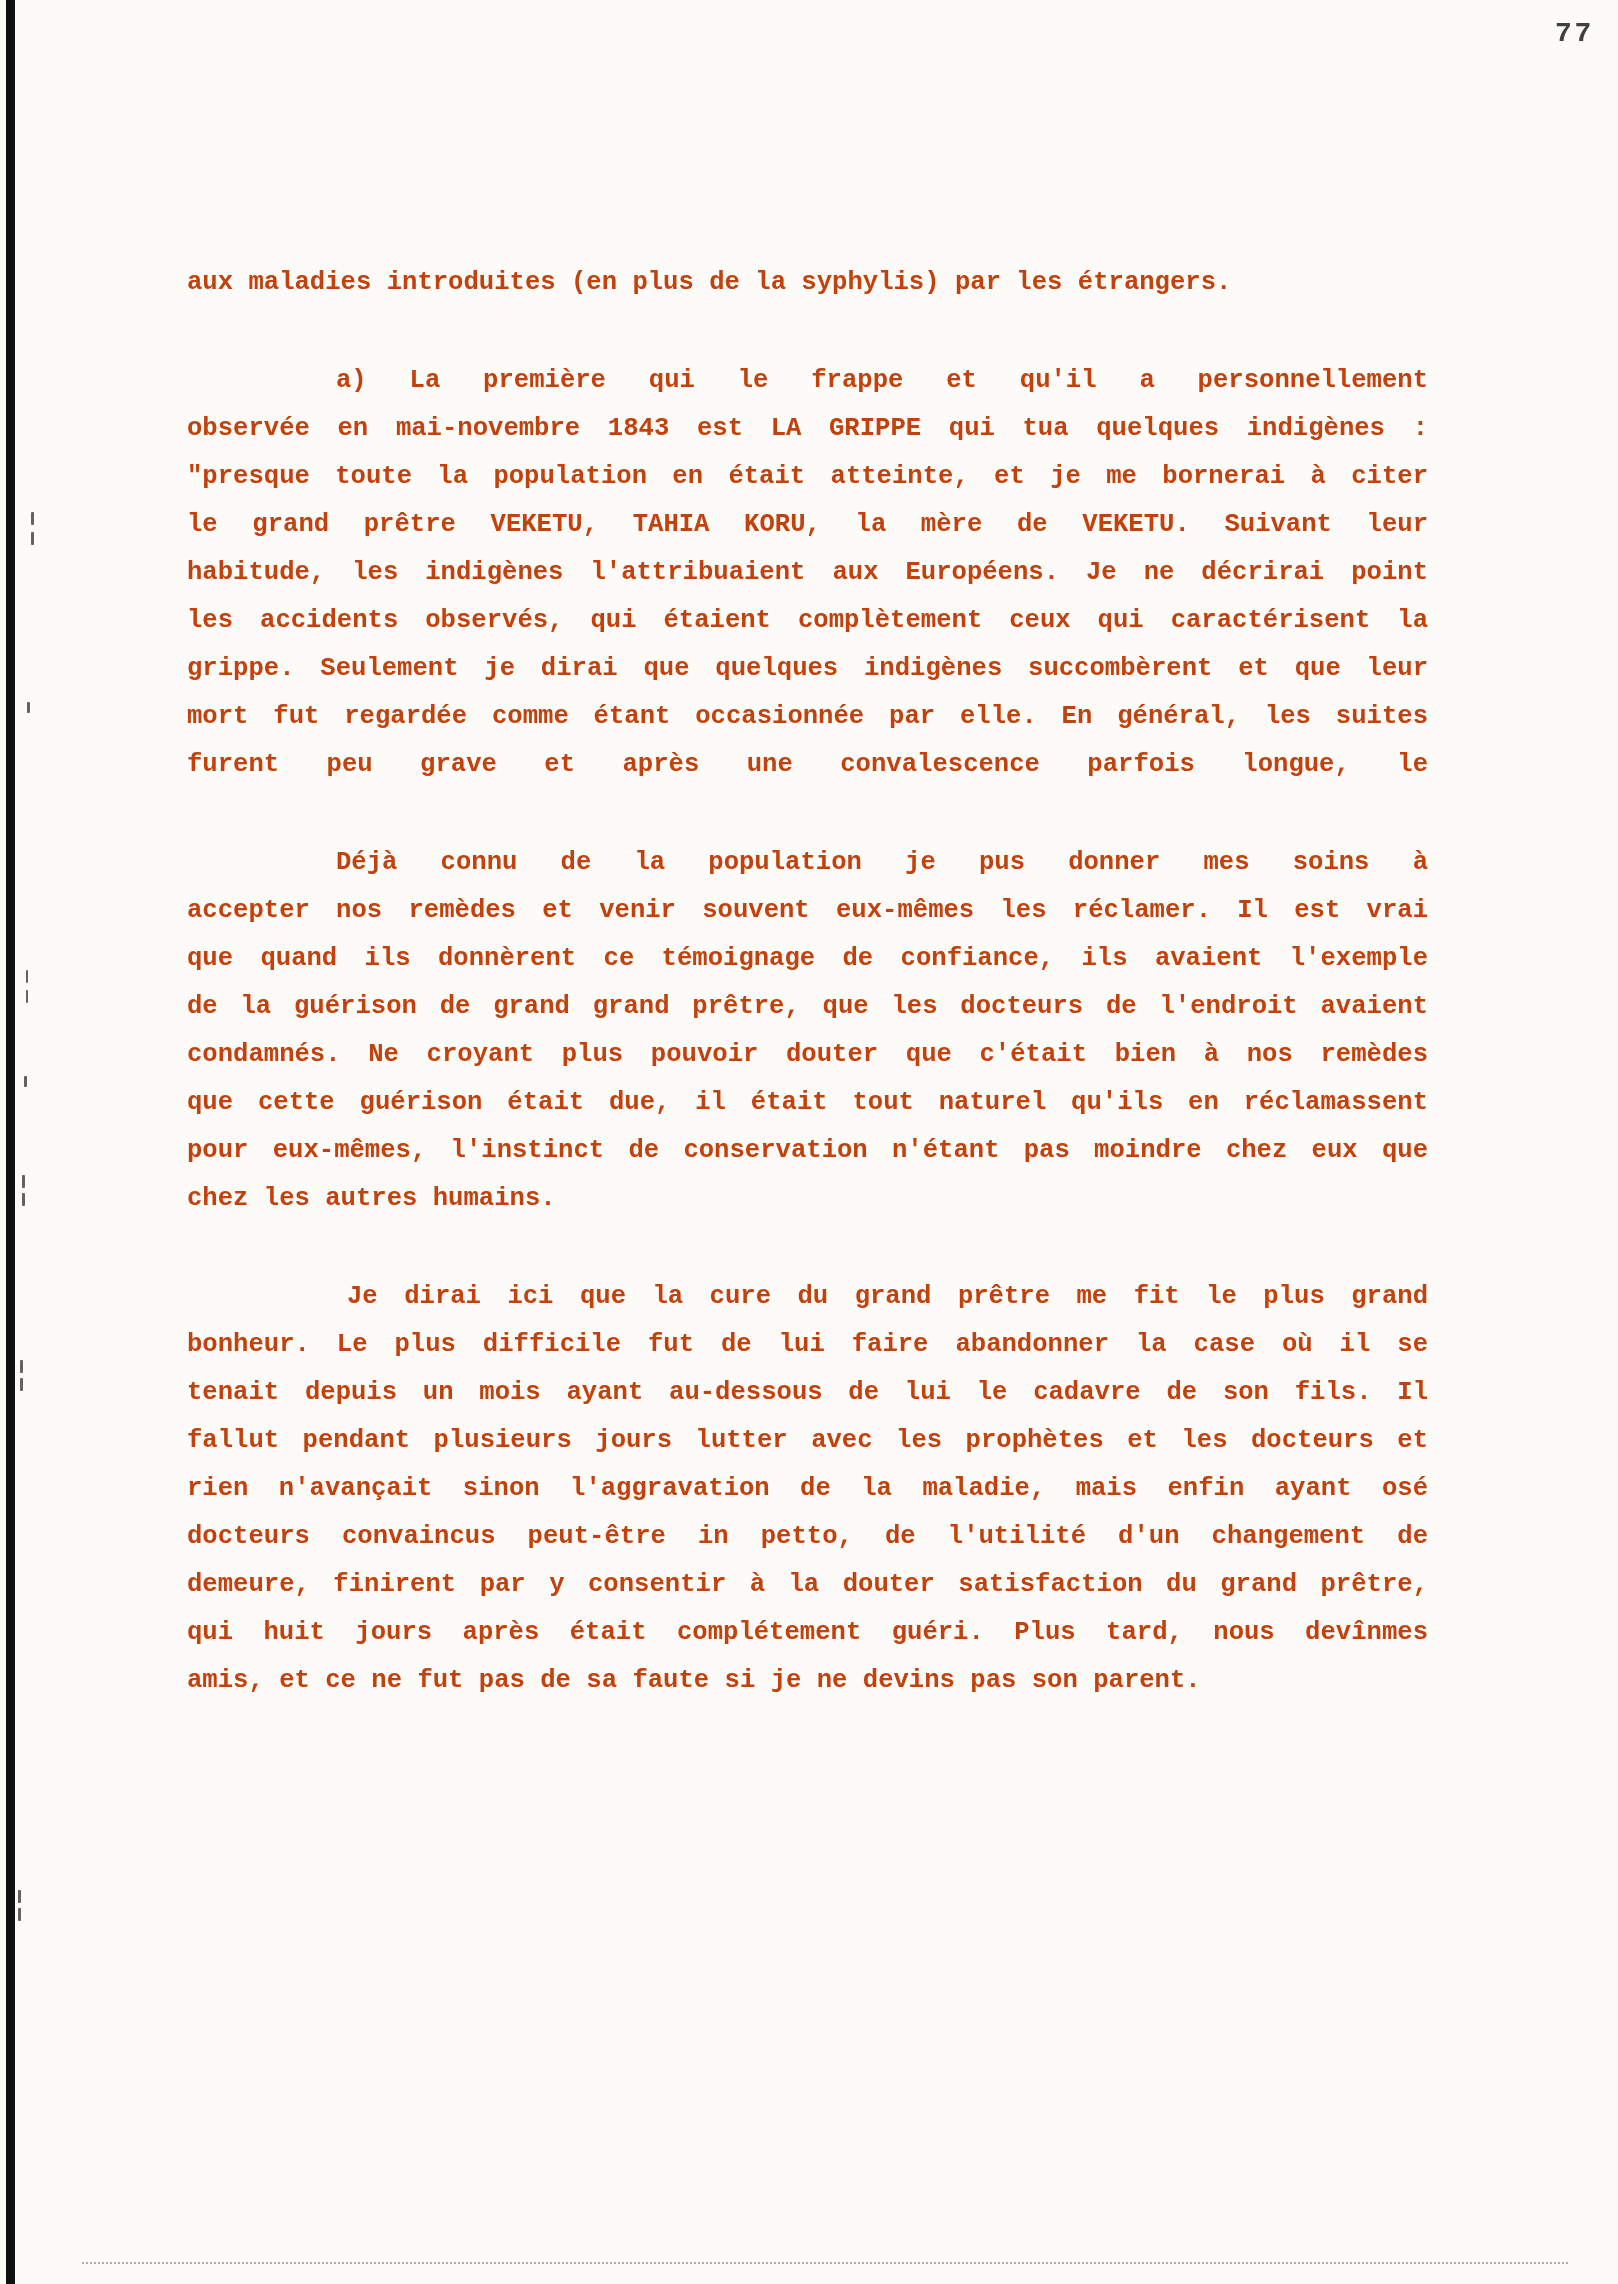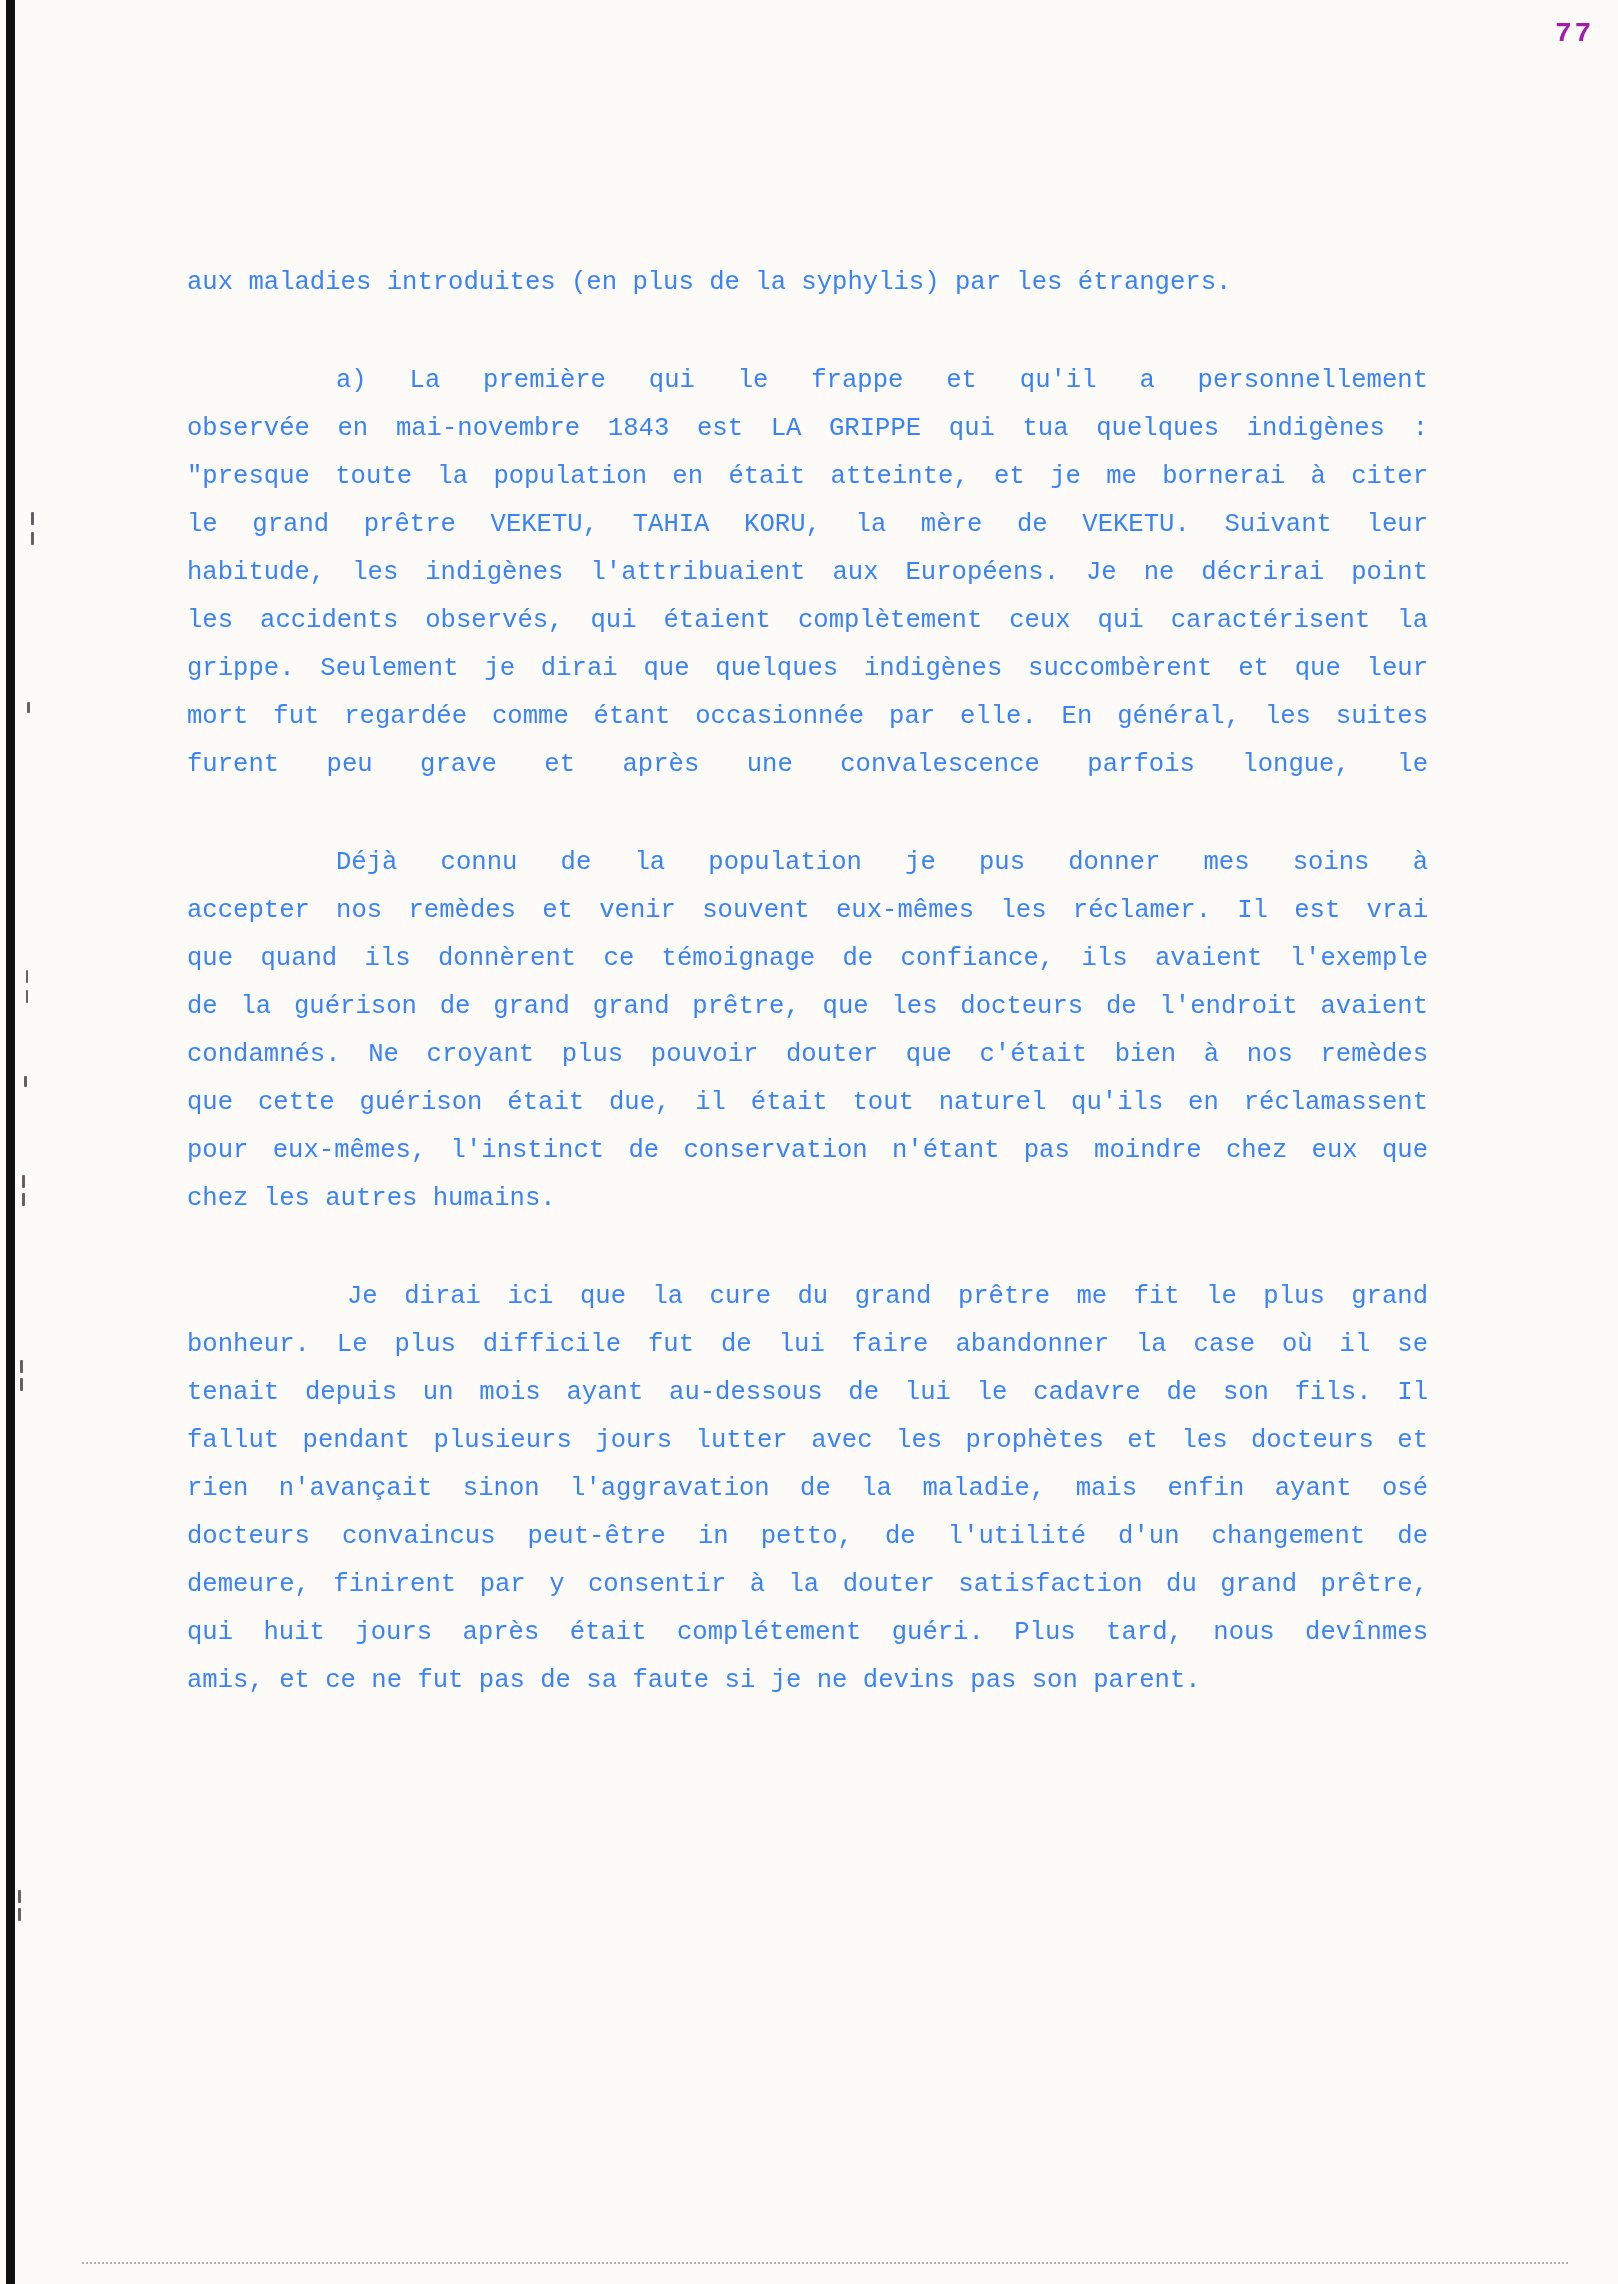--- a/index.html
+++ b/index.html
@@ -19,36 +19,37 @@
     left: 6.4px; top: 0;
     width: 9.1px; height: 100%;
     background: #101010;
   }
   .page-number {
     position: absolute;
     top: 18.3px; right: 24px;
     font-size: 28px;
     font-weight: bold;
     letter-spacing: 2.7px;
-    color: #a21caf;
+    color: #404040;
   }
   .text-block {
     position: absolute;
     left: 187px; top: 259px;
     width: 1241px;
   }
   .para { margin: 0; }
   .para + .para { margin-top: 50px; }
   .para.gap-lg { margin-top: 89px; }
   .line {
     font-size: 25.6px;
     line-height: 48px;
     text-align: justify;
     text-align-last: justify;
-    color: #3b82f6;
+    color: #c2410c;
+    font-weight: bold;
   }
   .line.left { text-align: left; text-align-last: left; }
   .ind-a { text-indent: 149px; }
   .ind-a2 { text-indent: 160px; }
   .ind-b { text-indent: 206px; }
   .artifact {
     position: absolute;
     background: #3c3c3c;
     opacity: 0.8;
     width: 2.7px;

